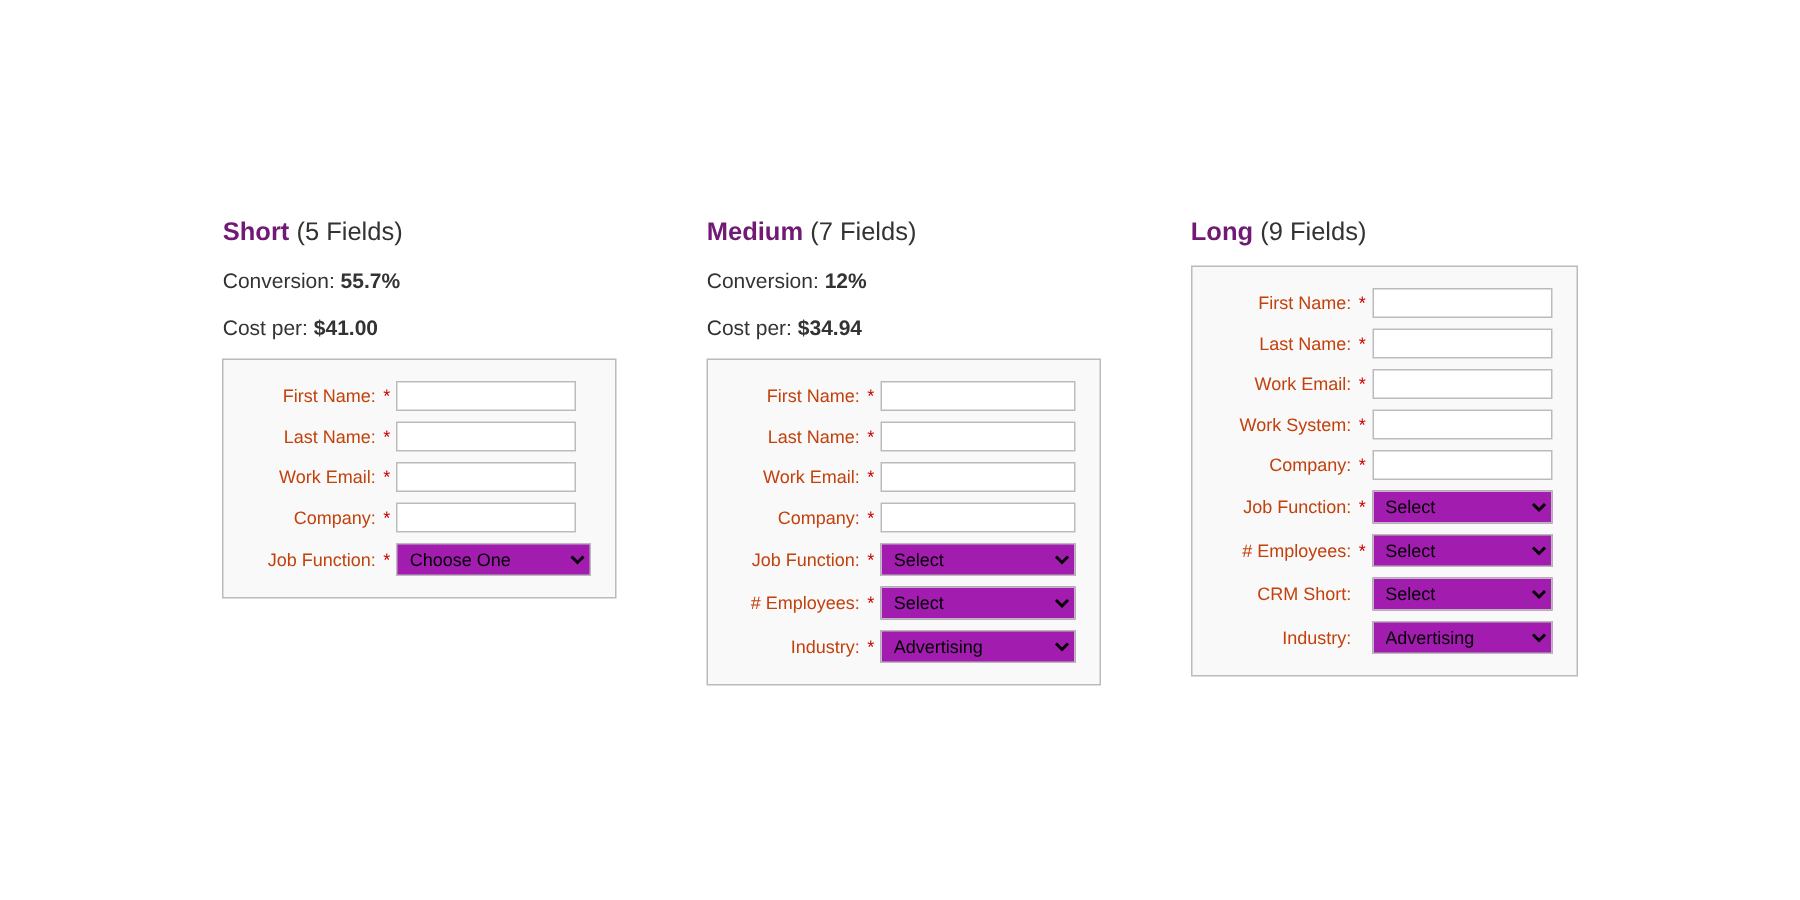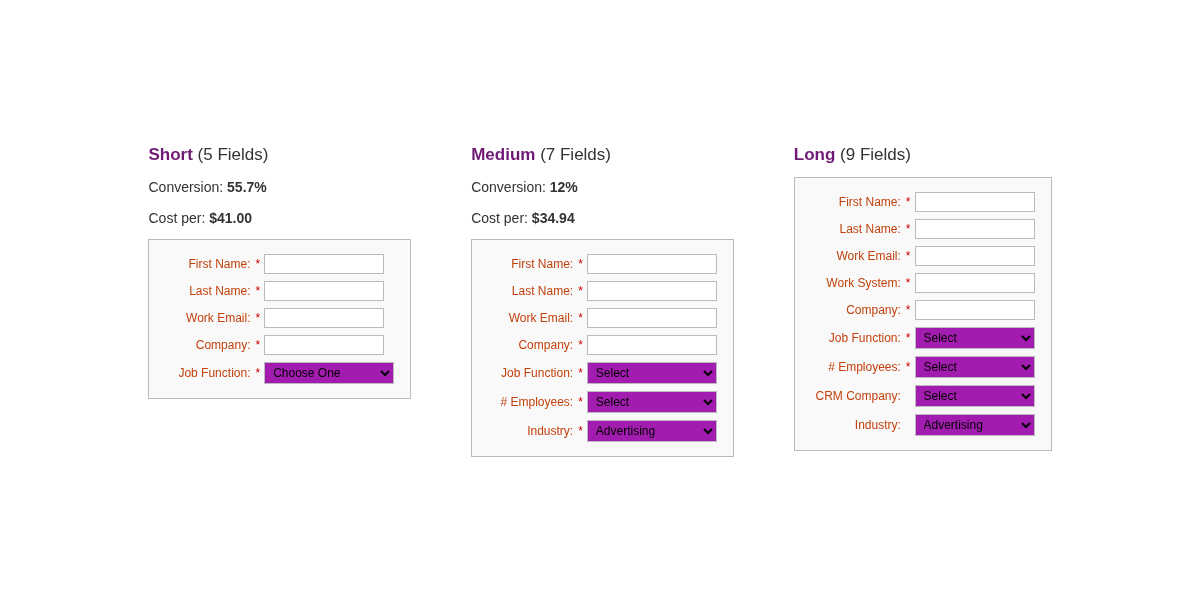--- a/index.html
+++ b/index.html
@@ -249,21 +249,21 @@
         </select>
       </div>
       <div class="form-row">
         <span class="form-label"># Employees:</span>
         <span class="form-required">*</span>
         <select class="form-select">
           <option>Select</option>
         </select>
       </div>
       <div class="form-row">
-        <span class="form-label">CRM Company:</span>
+        <span class="form-label">CRM Short:</span>
         <span class="form-required" style="visibility:hidden;">*</span>
         <select class="form-select">
           <option>Select</option>
         </select>
       </div>
       <div class="form-row">
         <span class="form-label">Industry:</span>
         <span class="form-required" style="visibility:hidden;">*</span>
         <select class="form-select">
           <option>Advertising</option>

